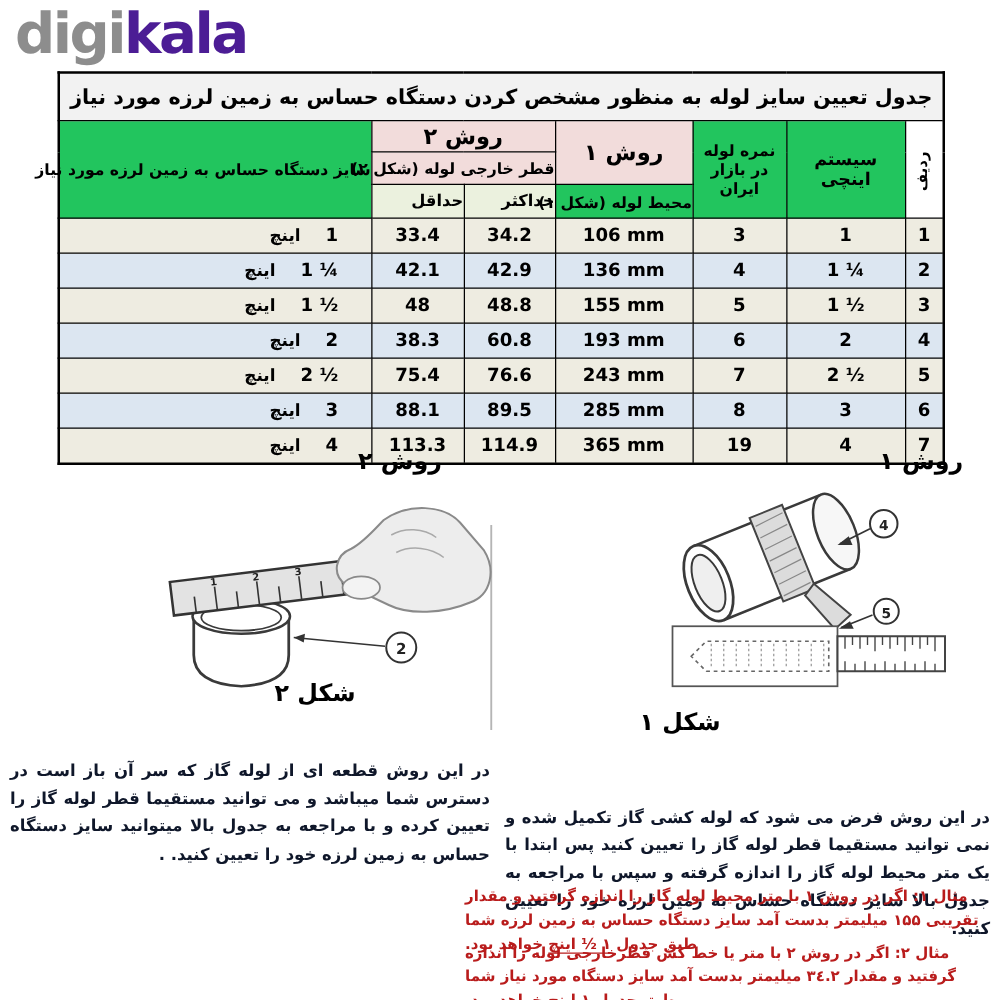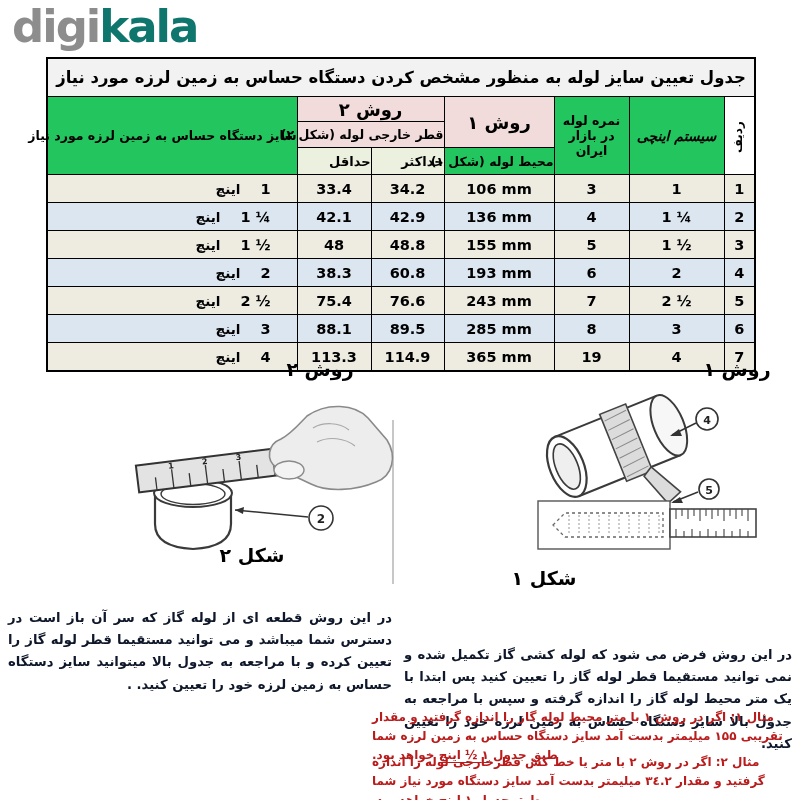--- a/index.html
+++ b/index.html
@@ -4,21 +4,21 @@
 <style>
   html,body{margin:0;padding:0;}
   body{
     width:800px;height:800px;position:relative;background:#ffffff;
     font-family:"DejaVu Sans", sans-serif;overflow:hidden;
   }
   
   .logo{position:absolute;left:12px;top:-2px;font-size:45px;font-weight:bold;
         letter-spacing:-2px;line-height:58px;}
   .logo .digi{color:#8d8d8d;}
-  .logo .kala{color:#0f766e;margin-top:20px;}
+  .logo .kala{color:#4c1d95;margin-top:20px;}
   
   .tbl-wrap{position:absolute;left:46px;top:57px;width:708px;}
   table{border-collapse:collapse;width:708px;direction:rtl;table-layout:fixed;}
   td,th{border:1.5px solid #000;font-weight:bold;text-align:center;
         vertical-align:middle;padding:0;color:#000;}
   table{border:2px solid #000;}
   .title-row td{background:#f2f2f2;font-size:16.5px;height:37px;}
   .hdr-green{background:#22c55e;font-size:12.5px;}
   .hdr-pink{background:#f2dcdb;}
   .hdr-method{font-size:18px;}
@@ -61,21 +61,21 @@
         <col style="width:73px">
         <col style="width:74px">
     <col style="width:250px">
   </colgroup>
   <tbody>
         <tr class="title-row">
     <td colspan="7">جدول تعیین سایز لوله به منظور مشخص کردن دستگاه حساس به زمین لرزه مورد نیاز</td>
   </tr>
   <tr>
     <th rowspan="3" class="hdr-radif"><span class="rot">ردیف</span></th>
-    <th rowspan="3" class="hdr-green" style="font-size:14px;font-style:italic;">سیستم اینچی</th>
+    <th rowspan="3" class="hdr-green" style="font-size:14px;">سیستم اینچی</th>
     <th rowspan="3" class="hdr-green">نمره لوله در بازار ایران</th>
     <th rowspan="2" class="hdr-pink hdr-method">روش ۱</th>
     <th colspan="2" class="hdr-pink hdr-method" style="height:24px;">روش ۲</th>
     <th rowspan="3" class="hdr-green" style="white-space:nowrap;">سایز دستگاه حساس به زمین لرزه مورد نیاز</th>
   </tr>
   <tr>
     <th colspan="2" class="hdr-pink hdr-sub" style="height:25px;">قطر خارجی لوله (شکل ۲)</th>
   </tr>
   <tr>
     <th class="hdr-green hdr-sub">محیط لوله (شکل ۱)</th>

